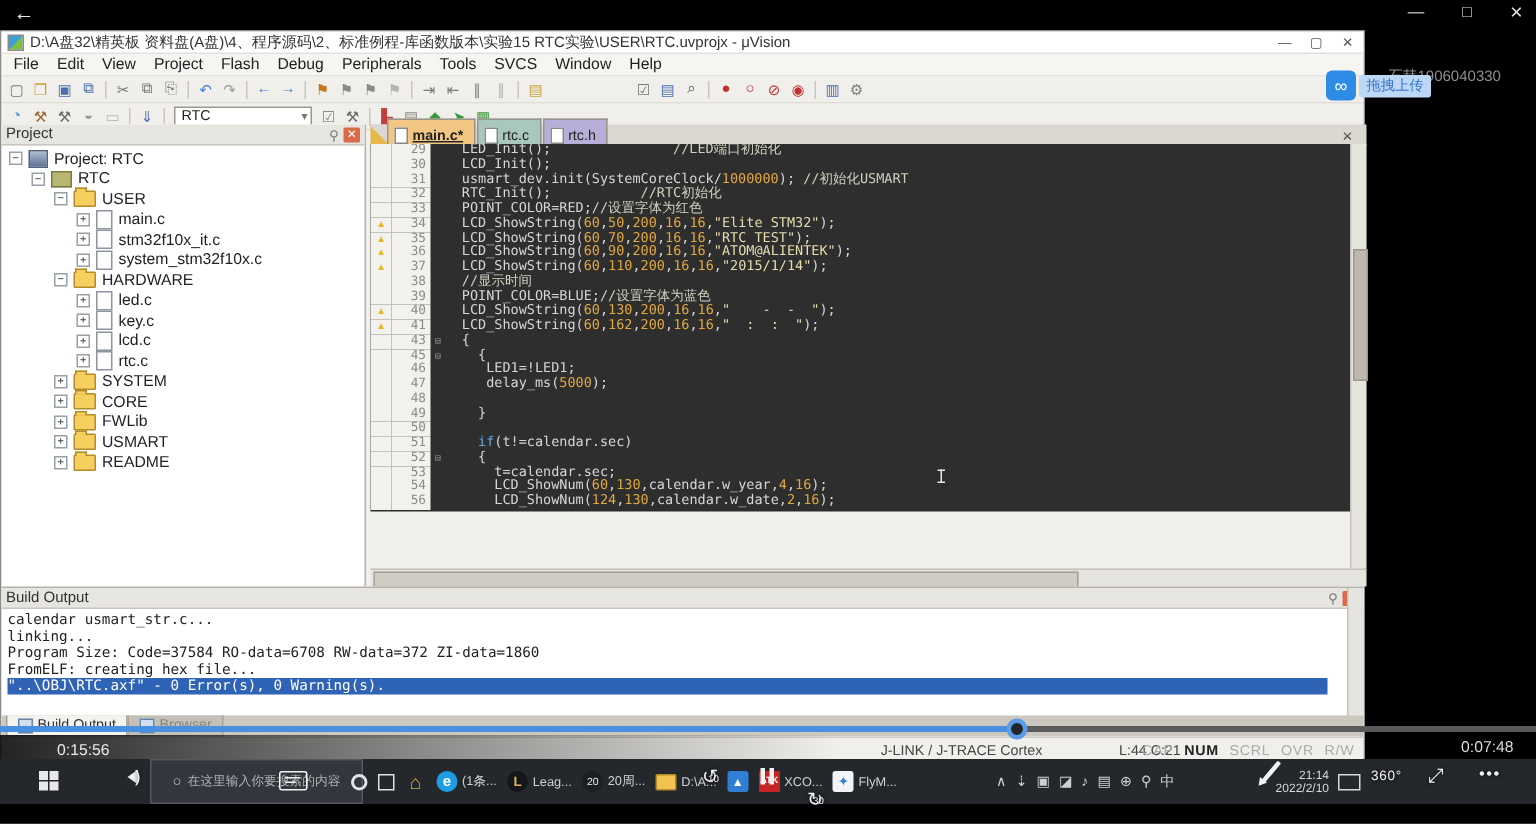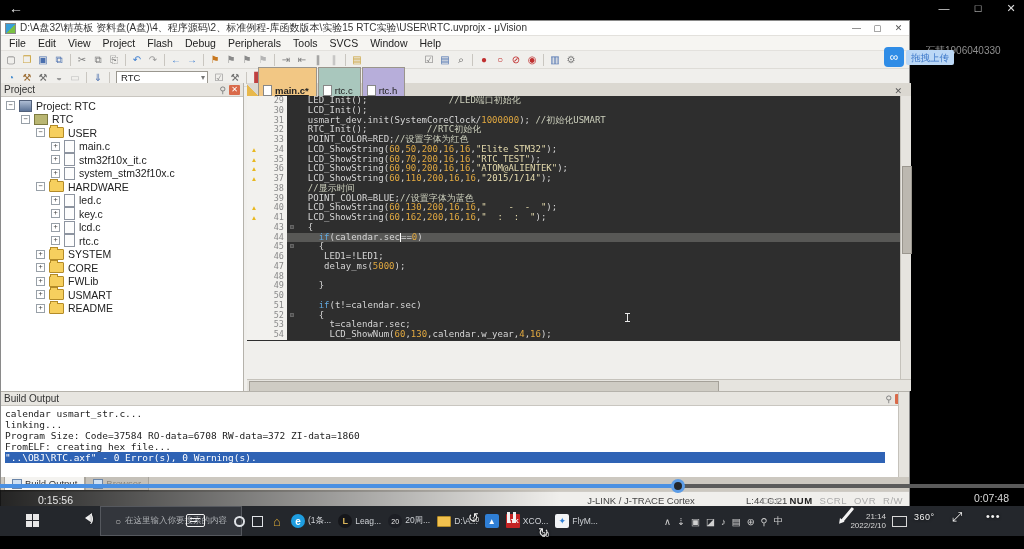--- a/index.html
+++ b/index.html
@@ -42,21 +42,21 @@
   .ic-folder{width:13px;height:9px;background:#f6cf5e;border:1px solid #b38b28;border-radius:1px;position:relative;}
   .ic-folder:before{content:"";position:absolute;left:0;top:-3px;width:6px;height:2px;background:#f6cf5e;border:1px solid #b38b28;border-bottom:none;}
   .ic-file{width:9px;height:11px;background:#fdfdfd;border:1px solid #8d94a0;}
   .ic-prj{width:11px;height:10px;background:linear-gradient(#aebdd4,#5c7396);border:1px solid #51607a;}
   .ic-chip{width:12px;height:9px;background:#b9b672;border:1px solid #7c7a40;}
 
   
   .editor{left:246px;top:62px;width:664px;height:308px;}
   .tabbar{height:13px;background:#dbd8d1;display:flex;align-items:flex-end;border-bottom:1px solid #9a958c;}
   .corner{width:11px;height:13px;background:linear-gradient(45deg,#e8b84c 50%,#dbd8d1 50%);}
-  .etab{height:12px;display:flex;align-items:center;gap:3px;padding:16px 7px 0 4px;margin-right:1px;
+  .etab{height:12px;display:flex;align-items:center;gap:3px;padding:4px 7px 0 4px;margin-right:1px;
         border:1px solid #9a958c;border-bottom:none;font-size:9.5px;color:#222;}
   .etab .fico{width:7px;height:9px;background:#fff;border:1px solid #888;}
   .etab.active{background:#f2c784;font-weight:bold;text-decoration:underline;}
   .etab.teal{background:#a9c7bd;}
   .etab.purple{background:#b7aeda;}
   .tab-close{margin-left:auto;padding-right:9px;color:#555;font-size:9px;}
   .code{position:absolute;left:0;top:13px;width:664px;height:245px;background:#2e2e2e;overflow:hidden;}
   .crow{display:flex;height:9.75px;line-height:9.75px;}
   .cm{width:14px;flex:none;background:#f2f1ee;text-align:center;font-size:6.5px;color:#e8b820;}
   .cln{width:26px;flex:none;background:#f2f1ee;color:#8a8a8a;font:8.5px/9.75px "DejaVu Sans Mono",monospace;text-align:right;padding-right:3px;box-sizing:border-box;}
@@ -432,26 +432,20 @@
             <span class="cln">41</span>
             <span class="cfold"></span>
             <span class="ctext"><span class="sp">  LCD_ShowString(</span><span class="sn">60</span><span class="sp">,</span><span class="sn">162</span><span class="sp">,</span><span class="sn">200</span><span class="sp">,</span><span class="sn">16</span><span class="sp">,</span><span class="sn">16</span><span class="sp">,</span><span class="ss">"  :  :  "</span><span class="sp">);</span></span>
           </div>
           <div class="crow">
             <span class="cm"></span>
             <span class="cln">43</span>
             <span class="cfold">⊟</span>
             <span class="ctext"><span class="sp">  {</span></span>
           </div>
-          <div class="crow cur">
-            <span class="cm"></span>
-            <span class="cln">44</span>
-            <span class="cfold"></span>
-            <span class="ctext"><span class="sp">    </span><span class="sk">if</span><span class="sp">(calendar.sec</span><span class="scaret"></span><span class="sp">==</span><span class="sn">0</span><span class="sp">)</span></span>
-          </div>
           <div class="crow">
             <span class="cm"></span>
             <span class="cln">45</span>
             <span class="cfold">⊟</span>
             <span class="ctext"><span class="sp">    {</span></span>
           </div>
           <div class="crow">
             <span class="cm"></span>
             <span class="cln">46</span>
             <span class="cfold"></span>
@@ -497,20 +491,26 @@
             <span class="cm"></span>
             <span class="cln">53</span>
             <span class="cfold"></span>
             <span class="ctext"><span class="sp">      t=calendar.sec;</span></span>
           </div>
           <div class="crow">
             <span class="cm"></span>
             <span class="cln">54</span>
             <span class="cfold"></span>
             <span class="ctext"><span class="sp">      LCD_ShowNum(</span><span class="sn">60</span><span class="sp">,</span><span class="sn">130</span><span class="sp">,calendar.w_year,</span><span class="sn">4</span><span class="sp">,</span><span class="sn">16</span><span class="sp">);</span></span>
+          </div>
+          <div class="crow">
+            <span class="cm"></span>
+            <span class="cln">56</span>
+            <span class="cfold"></span>
+            <span class="ctext"><span class="sp">      LCD_ShowNum(</span><span class="sn">124</span><span class="sp">,</span><span class="sn">130</span><span class="sp">,calendar.w_date,</span><span class="sn">2</span><span class="sp">,</span><span class="sn">16</span><span class="sp">);</span></span>
           </div>
         </div>
       <div class="abs ibeam"></div>
       <div class="vscroll">
         <div class="vthumb" style="top:70px;height:86px;"></div>
       </div>
       <div class="hscroll">
         <div class="hthumb"></div>
       </div>
     </div>

